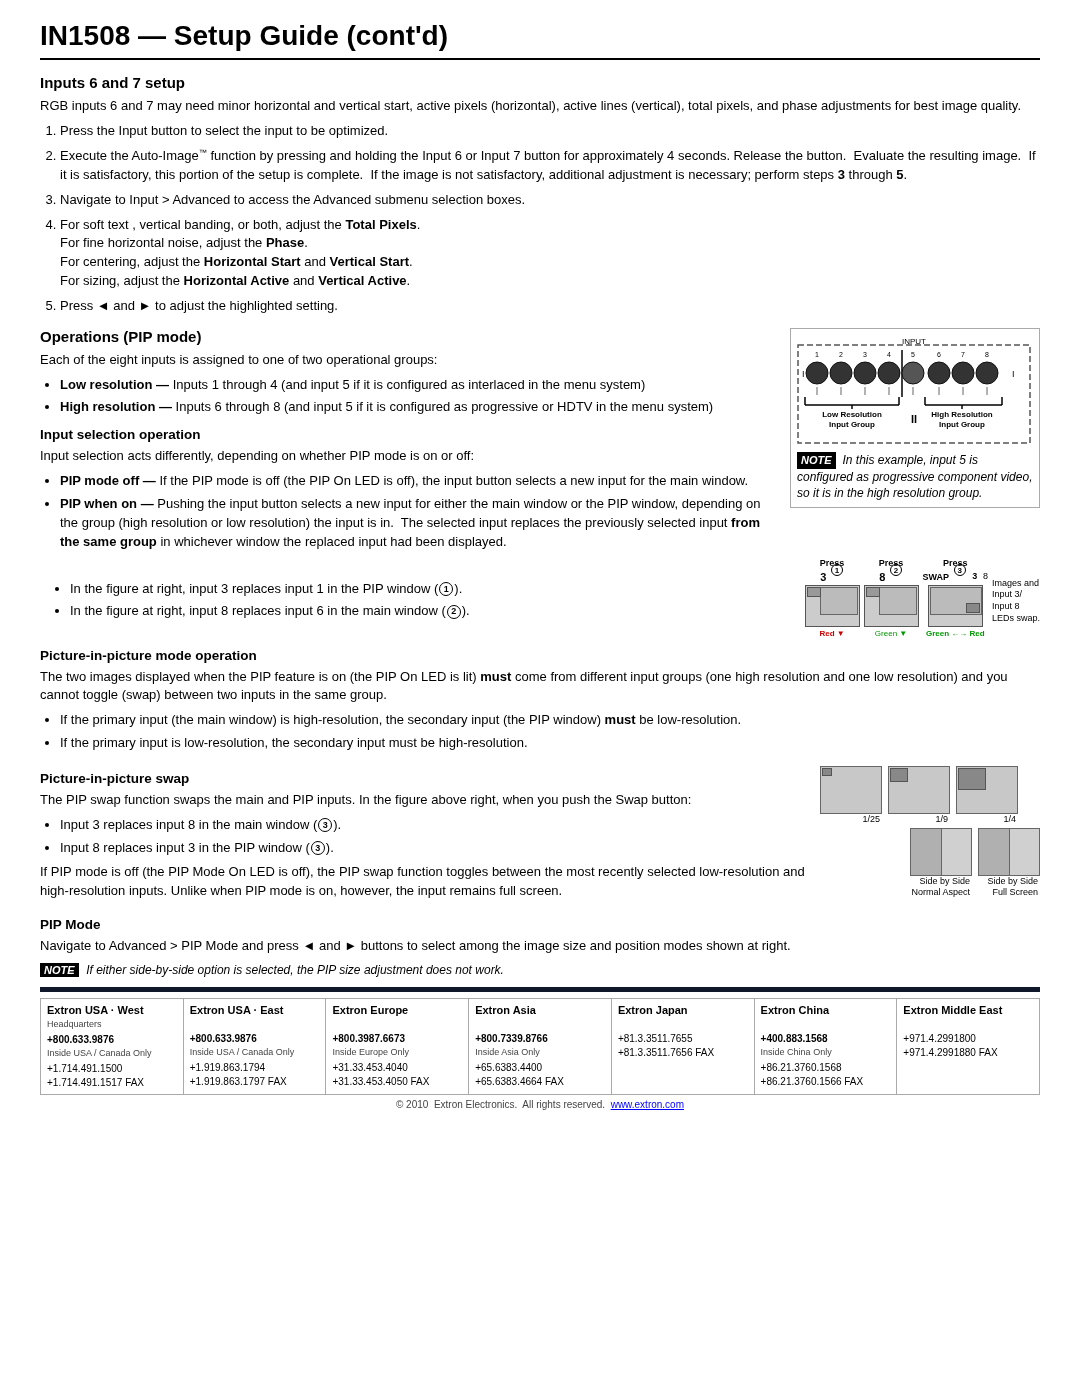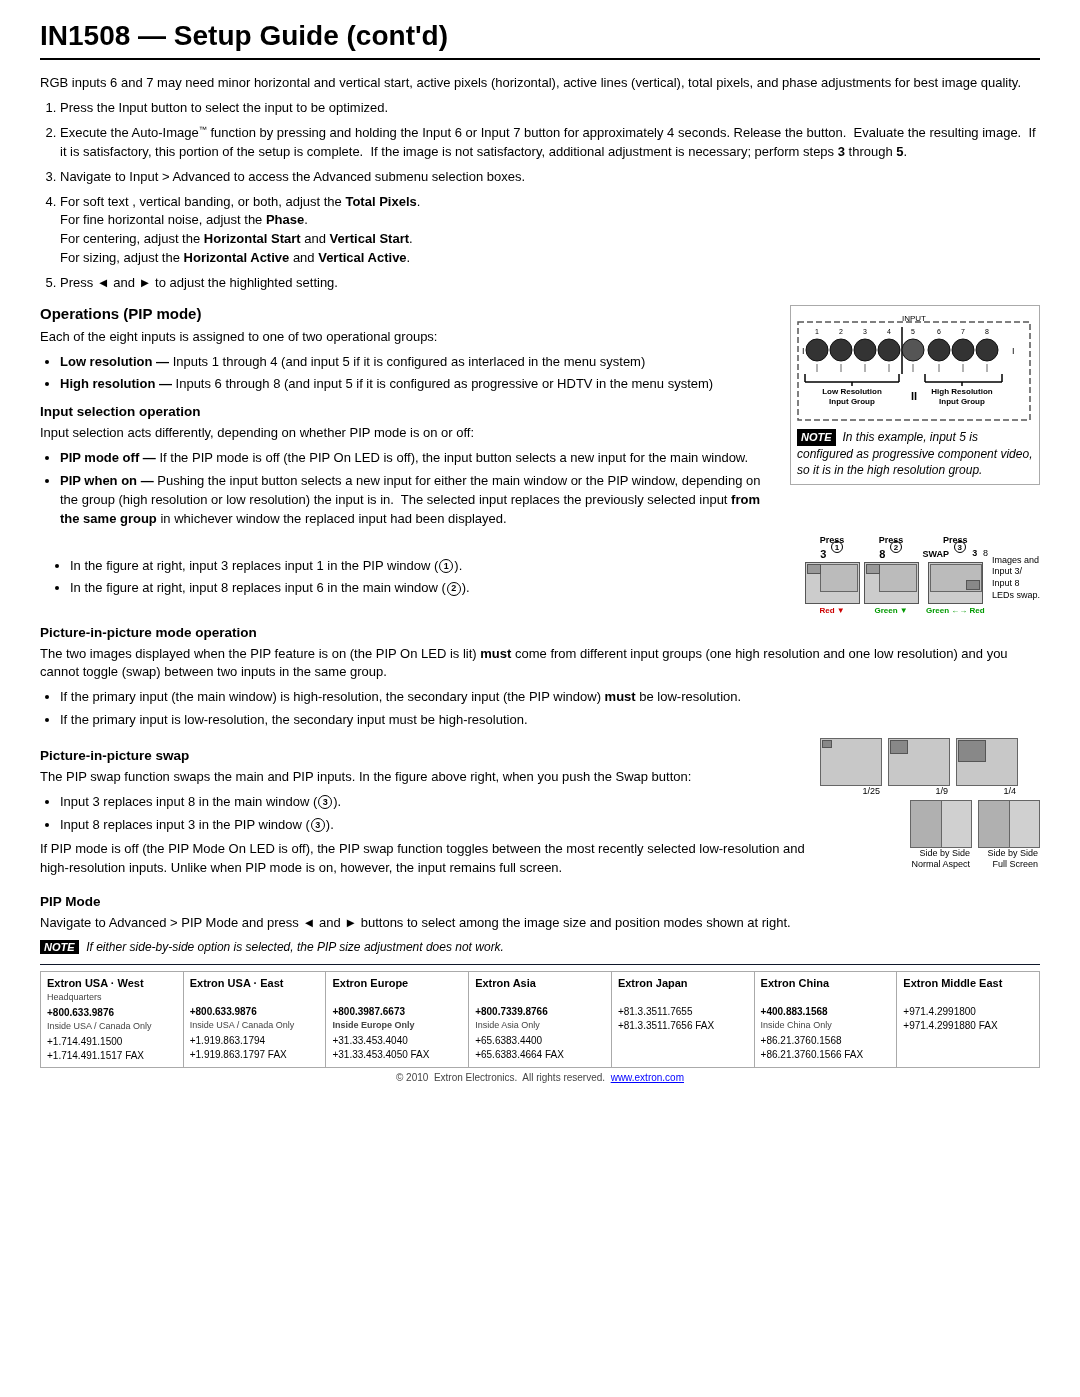--- a/index.html
+++ b/index.html
@@ -75,21 +75,21 @@
       background: #fff;
     }
     .ops-image .note-area {
       font-size: 10.5px;
       margin-top: 4px;
       line-height: 1.35;
     }
 
     
     .footer {
-      border-top: 1px solid #0f172a;
+      border-top: 5px solid #0f172a;
       margin-top: 10px;
       padding-top: 6px;
     }
     .footer-offices {
       display: flex;
       gap: 0;
       font-size: 10px;
       line-height: 1.4;
       border: 1px solid #aaa;
     }
@@ -133,20 +133,21 @@
     }
   </style>
 </head>
 <body>
 
 <div class="page">
 
   <h1 class="title">IN1508 — Setup Guide (cont'd)</h1>
 
   <div class="inputs-section">
+    <h2 class="section-title">Inputs 6 and 7 setup</h2>
     <p>RGB inputs 6 and 7 may need minor horizontal and vertical start, active pixels (horizontal), active lines (vertical), total pixels, and phase adjustments for best image quality.</p>
     <ol>
       <li>
         <span>Press the Input button to select the input to be optimized.</span>
       </li>
       <li>
         Execute the Auto-Image<sup>™</sup> function by pressing and holding the Input 6 or Input 7 button for approximately 4 seconds. Release the button.&nbsp; Evaluate the resulting image.&nbsp; If it is satisfactory, this portion of the setup is complete.&nbsp; If the image is not satisfactory, additional adjustment is necessary; perform steps <strong>3</strong> through <strong>5</strong>.
       </li>
       <li>
         Navigate to Input &gt; Advanced to access the Advanced submenu selection boxes.
@@ -288,21 +289,21 @@
           <div style="text-align:center;">
             <div class="press-label">Press</div>
             <div style="position:relative;display:inline-block;">
               <span style="font-size:11px;font-weight:bold;vertical-align:middle;">8</span>
               <span class="circle-num" style="width:12px;height:12px;font-size:8px;position:relative;top:-6px;">2</span>
             </div>
             <div style="width:55px;height:42px;border:1px solid #555;background:#ccc;margin:2px auto;position:relative;">
               <div style="position:absolute;right:1px;top:1px;width:38px;height:28px;background:#bbb;border:1px solid #666;"></div>
               <div style="position:absolute;left:1px;top:1px;width:14px;height:10px;background:#999;border:1px solid #555;"></div>
             </div>
-            <div style="font-size:8px;color:#090;font-weight:bold;">Green ▼</div>
+            <div style="font-size:8px;color:#090;font-weight:normal;">Green ▼</div>
           </div>
 
           <div style="text-align:center;">
             <div class="press-label">Press</div>
             <div style="position:relative;display:inline-block;">
               <span style="font-size:9px;font-weight:bold;vertical-align:middle;">SWAP</span>
               <span class="circle-num" style="width:12px;height:12px;font-size:8px;position:relative;top:-6px;">3</span>
               <span style="font-size:9px;font-weight:bold;vertical-align:middle;margin-left:2px;">3</span>
               <span style="font-size:9px;vertical-align:middle;margin-left:2px;">8</span>
             </div>
@@ -332,21 +333,21 @@
     <ul>
       <li>
         If the primary input (the main window) is high-resolution, the secondary input (the PIP window) <strong>must</strong> be low-resolution.
       </li>
       <li>
         If the primary input is low-resolution, the secondary input must be high-resolution.
       </li>
     </ul>
   </div>
 
-  <div style="display:flex; gap:10px; align-items:flex-start;">
+  <div style="display:flex; gap:10px; align-items:center;">
     <div style="flex:1;">
       <h3 class="subsection-title">Picture-in-picture swap</h3>
       <p>The PIP swap function swaps the main and PIP inputs.  In the figure above right, when you push the Swap button:</p>
       <ul>
         <li>
           Input 3 replaces input 8 in the main window (<span class="circle-num">3</span>).
         </li>
         <li>
           Input 8 replaces input 3 in the PIP window (<span class="circle-num">3</span>).
         </li>
@@ -428,21 +429,21 @@
         <div class="office-name">Extron USA · East</div>
         <div style="font-size:10px;font-weight:bold;margin-top:14px;">+800.633.9876</div>
         <div style="font-size:9px;color:#444;">Inside USA / Canada Only</div>
         <div style="font-size:10px;margin-top:2px;">+1.919.863.1794</div>
         <div style="font-size:10px;">+1.919.863.1797 FAX</div>
       </div>
 
       <div class="footer-office">
         <div class="office-name">Extron Europe</div>
         <div style="font-size:10px;font-weight:bold;margin-top:14px;">+800.3987.6673</div>
-        <div style="font-size:9px;color:#444;font-weight:bold;">Inside Europe Only</div>
+        <div style="font-size:9px;color:#444;">Inside Europe Only</div>
         <div style="font-size:10px;margin-top:2px;">+31.33.453.4040</div>
         <div style="font-size:10px;">+31.33.453.4050 FAX</div>
       </div>
 
       <div class="footer-office">
         <div class="office-name">Extron Asia</div>
         <div style="font-size:10px;font-weight:bold;margin-top:14px;">+800.7339.8766</div>
         <div style="font-size:9px;color:#444;">Inside Asia Only</div>
         <div style="font-size:10px;margin-top:2px;">+65.6383.4400</div>
         <div style="font-size:10px;">+65.6383.4664 FAX</div>

